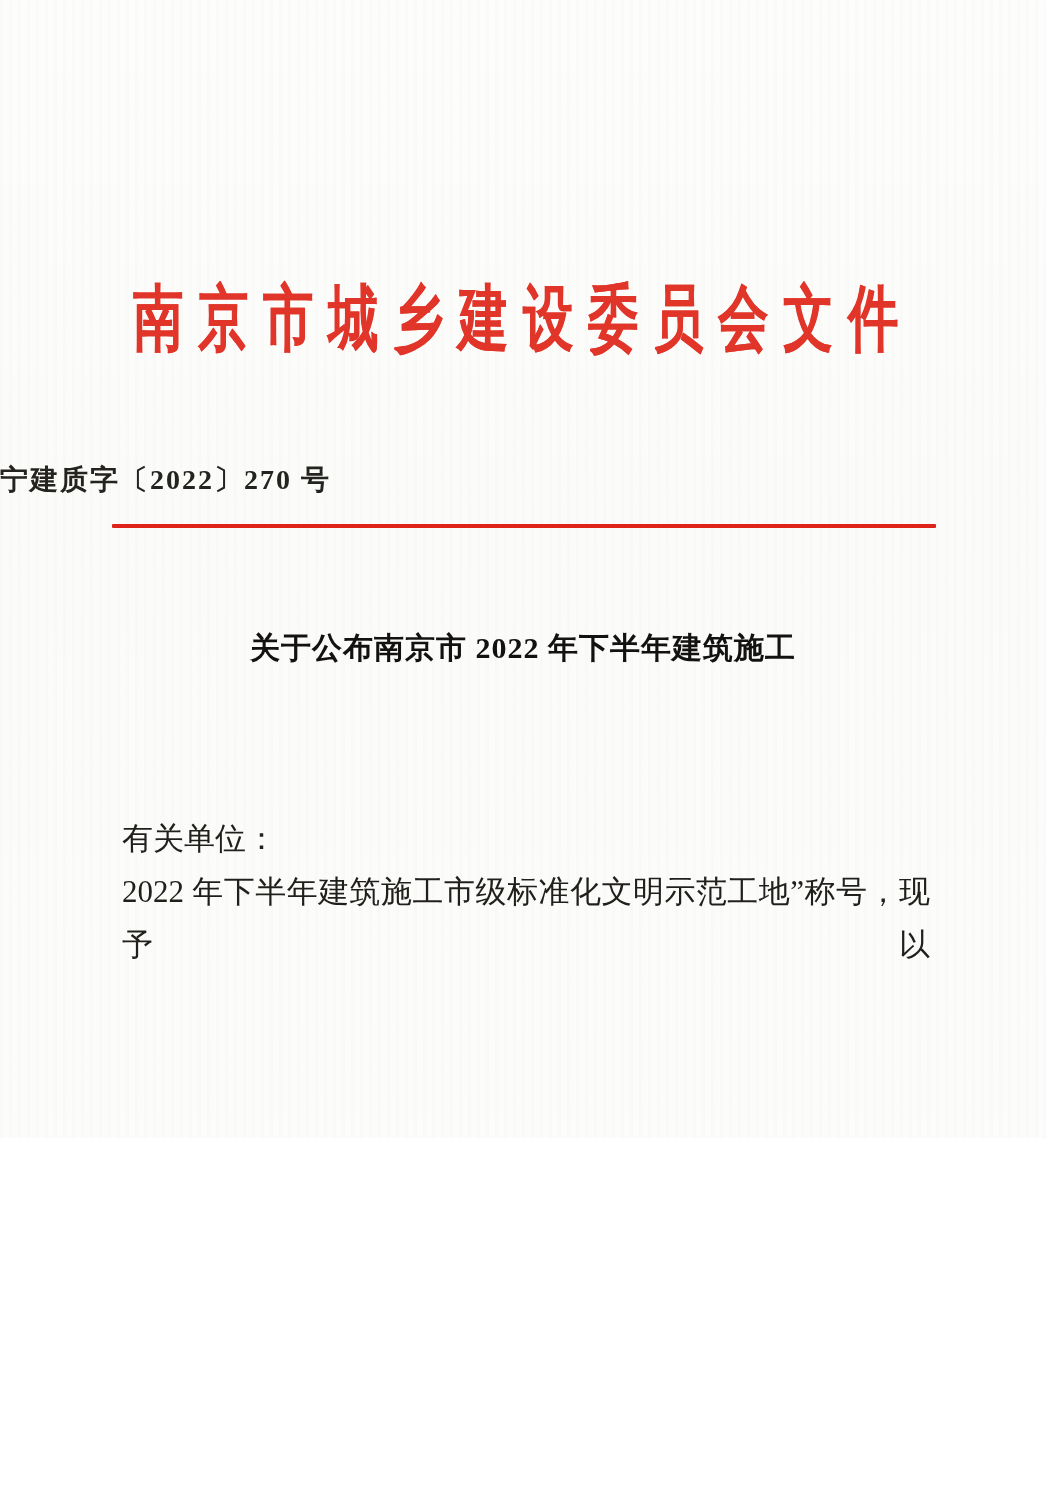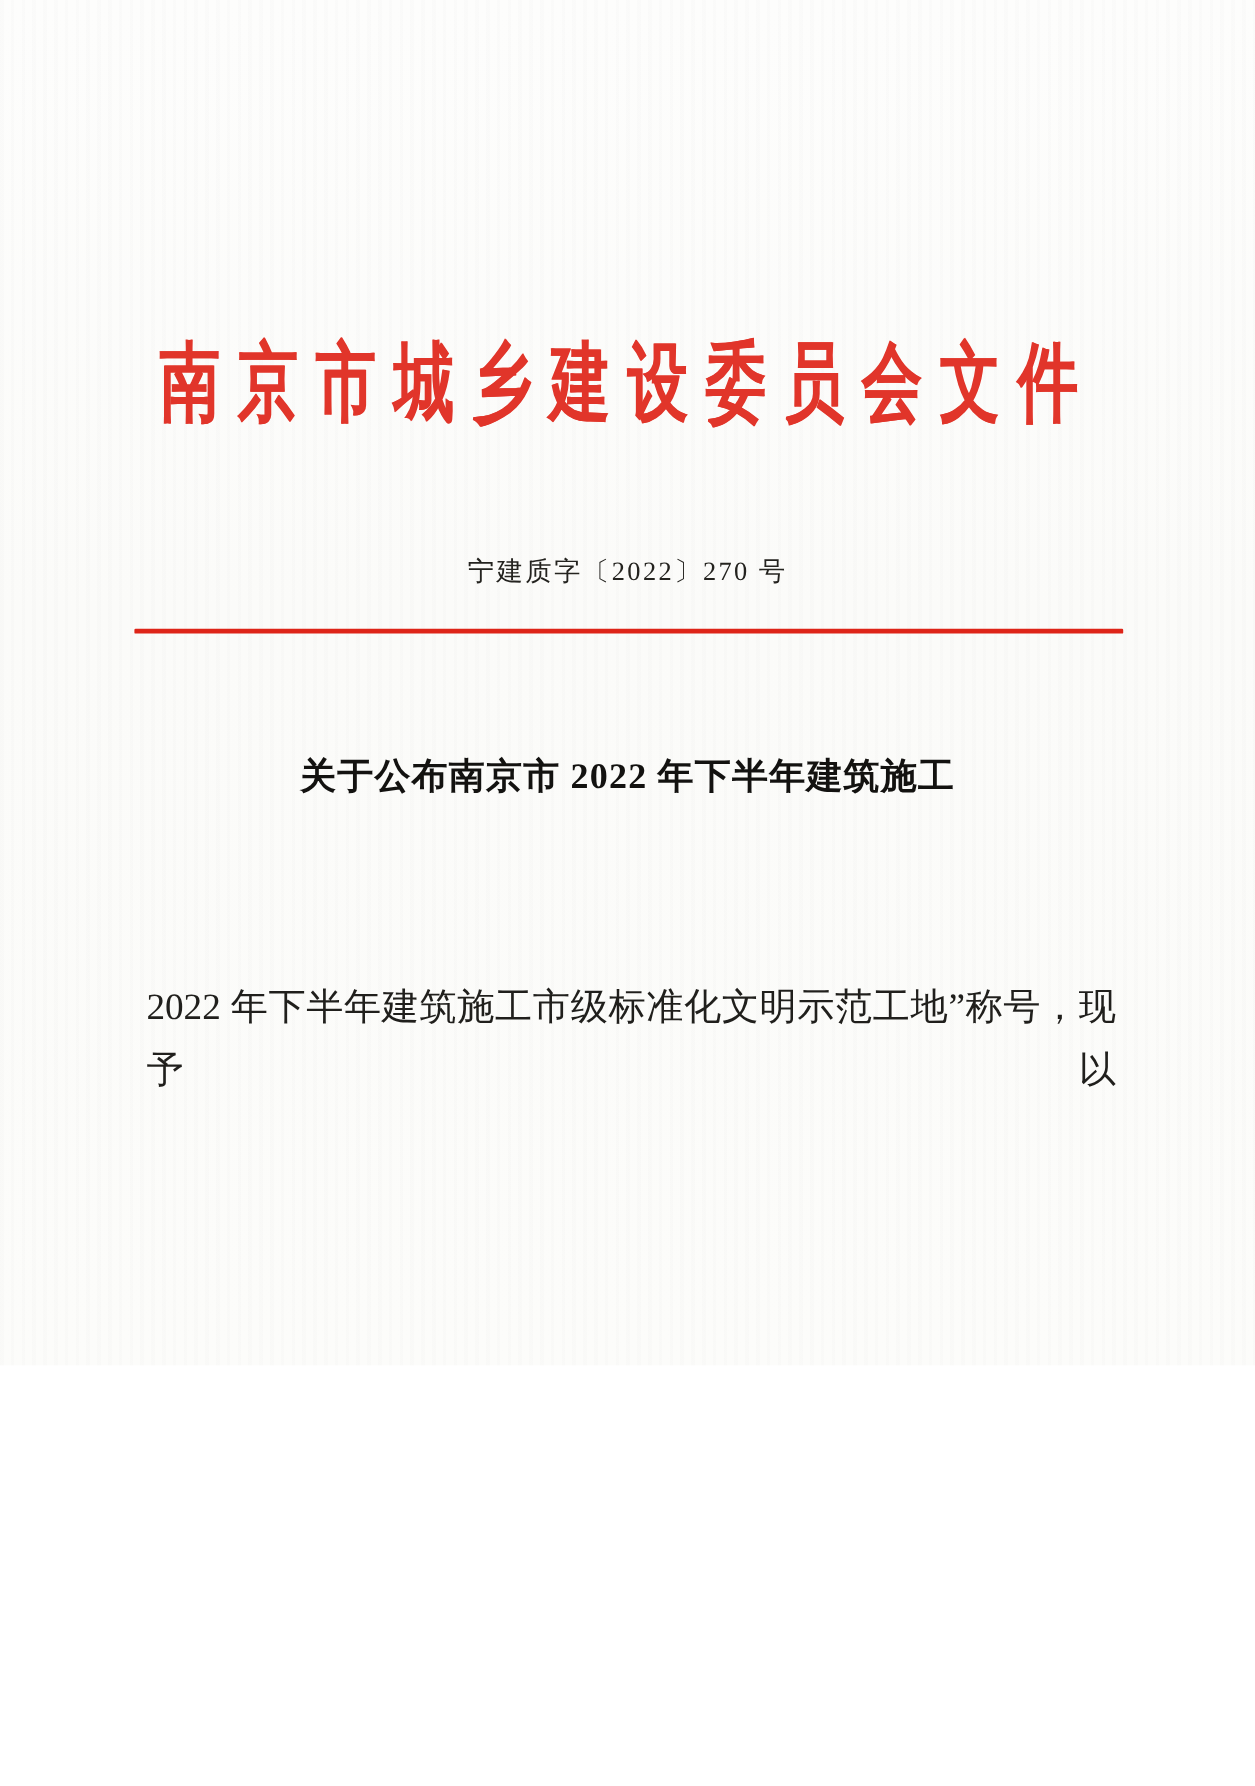--- a/index.html
+++ b/index.html
@@ -39,24 +39,25 @@
     transform-origin: top center;
     white-space: nowrap;
     text-shadow: 0.5px 0 0 var(--header_red, #e1352a);
   }
 
   .doc-number {
     position: absolute;
     top: 461px;
     left: 0;
     width: 100%;
-    text-align: center;
-    font-size: 22px;
+    text-align: left;
+    font-size: 28px;
     letter-spacing: 2px;
     color: #24231f;
+    font-weight: bold;
   }
 
   .red-divider {
     position: absolute;
     top: 524px;
     left: 112px;
     width: 824px;
     height: 4px;
     background: var(--divider_red, #de2418);
     border-radius: 1px;
@@ -118,18 +119,19 @@
 
   <div class="doc-number">宁建质字〔2022〕270 号</div>
 
   <div class="red-divider"></div>
 
   <div class="doc-title">
     <div class="doc-title-line">关于公布南京市 2022 年下半年建筑施工</div>
   </div>
 
   <div class="body-text">
+    <div class="line">有关单位：</div>
     <div class="line just">2022 年下半年建筑施工市级标准化文明示范工地”称号，现予以</div>
   </div>
 
   <div class="page-number">— 1 —</div>
 
 </div>
 
 </body></html>

